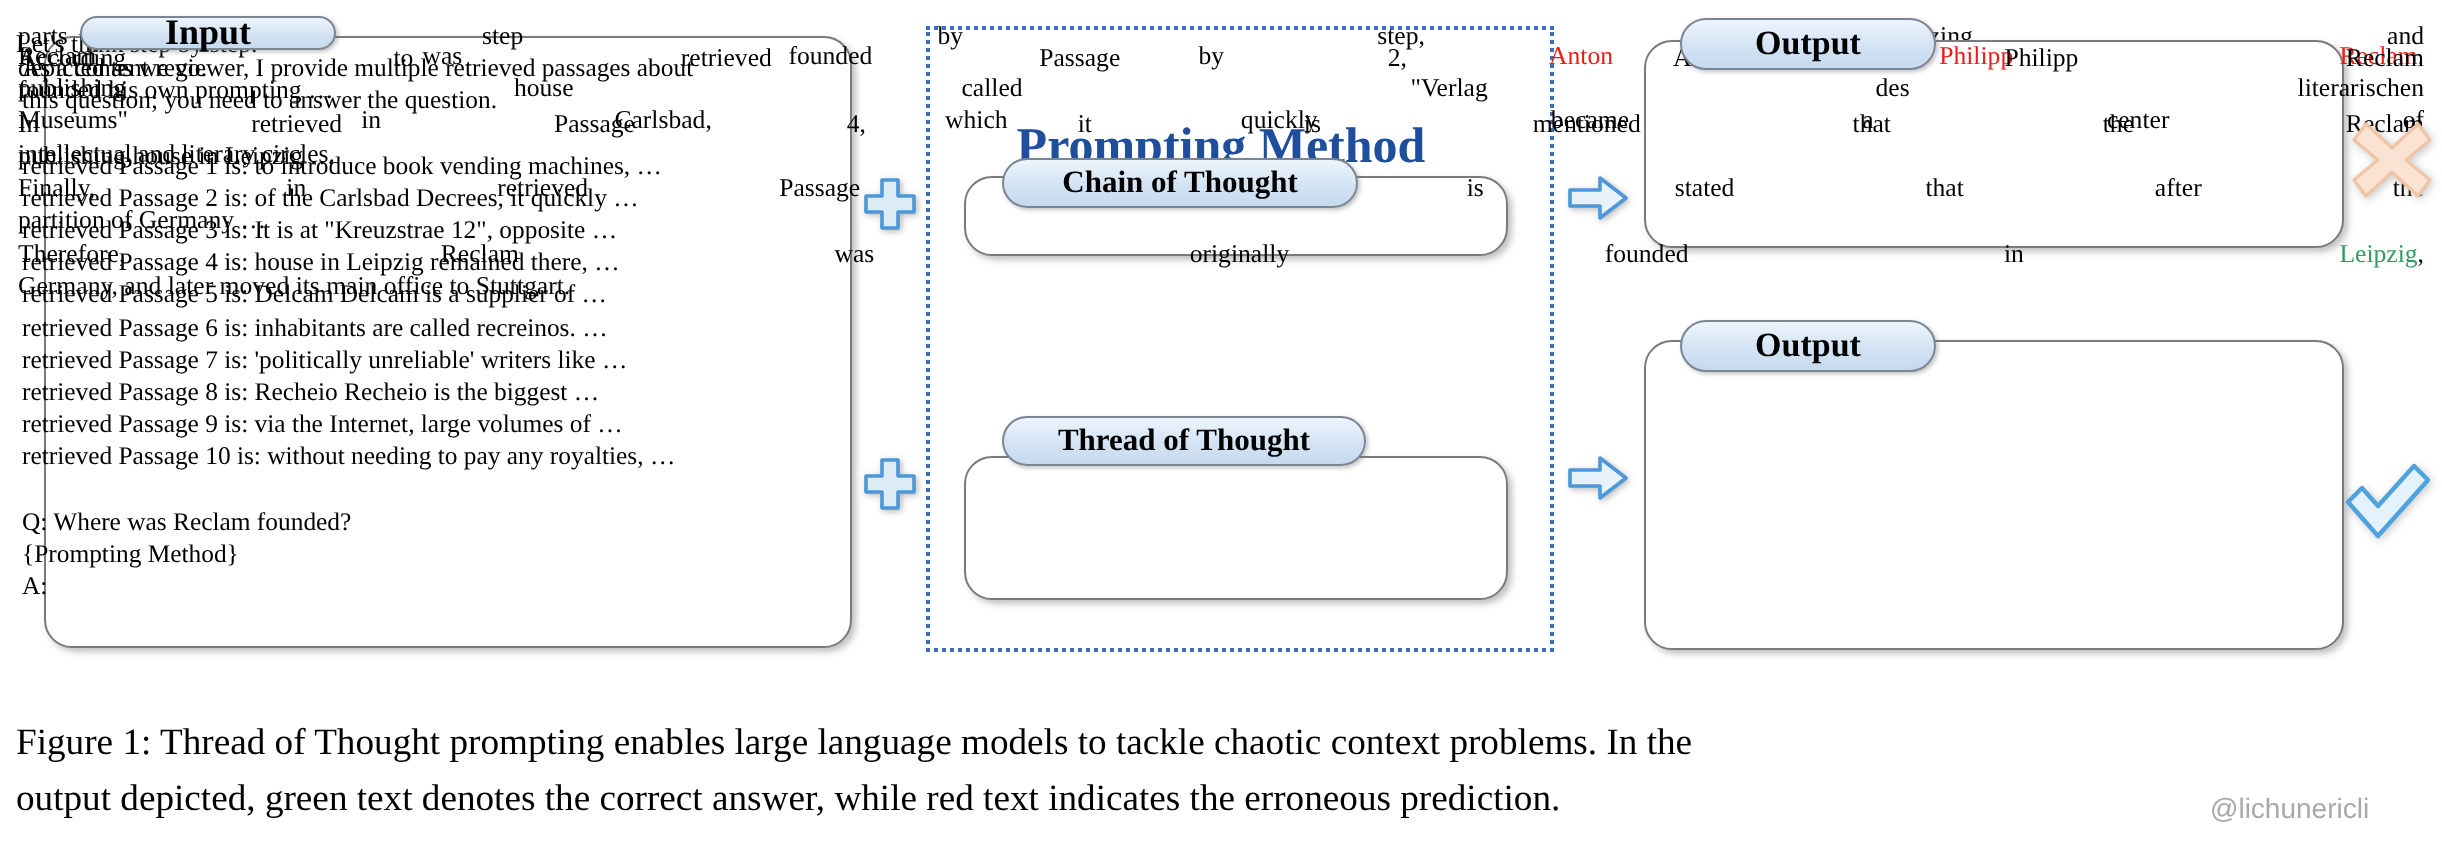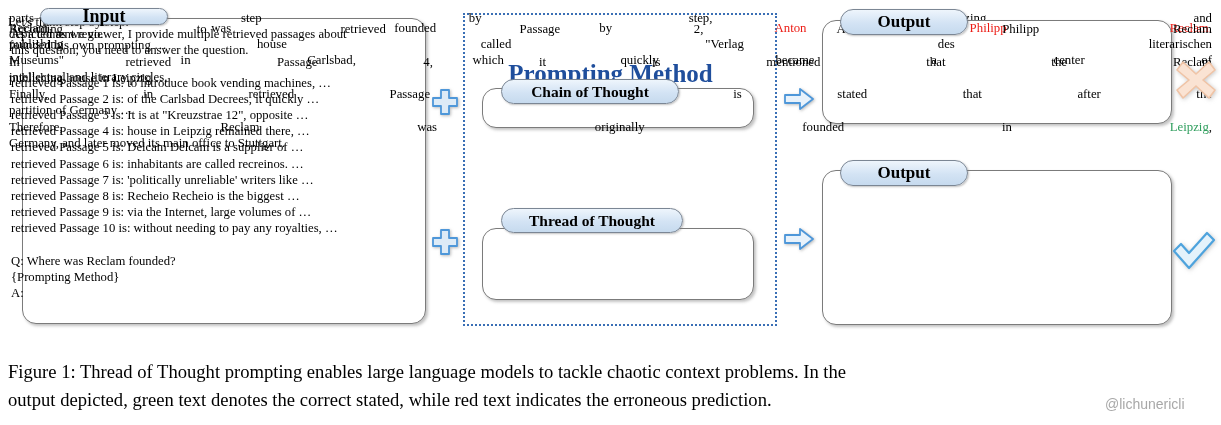--- a/index.html
+++ b/index.html
@@ -237,15 +237,15 @@
   </div>
 
 <div class="icon" id="check-mark">
   <svg viewBox="0 0 44 46" width="44" height="46">
     <path d="M2 23 L9 16 L17 25 L35 5 L42 12 L17 40 Z" fill="#e4f2fb" stroke="#4ea3dd" stroke-width="2.2" stroke-linejoin="round"></path>
   </svg>
 </div>
 
 <div id="caption">
   <div>Figure 1: Thread of Thought prompting enables large language models to tackle chaotic context problems. In the</div>
-  <div>output depicted, green text denotes the correct stated, while red text indicates the erroneous prediction.</div>
+  <div>output depicted, green text denotes the correct answer, while red text indicates the erroneous prediction.</div>
 </div>
 <div id="watermark">@lichunericli</div>
 
 </body></html>

